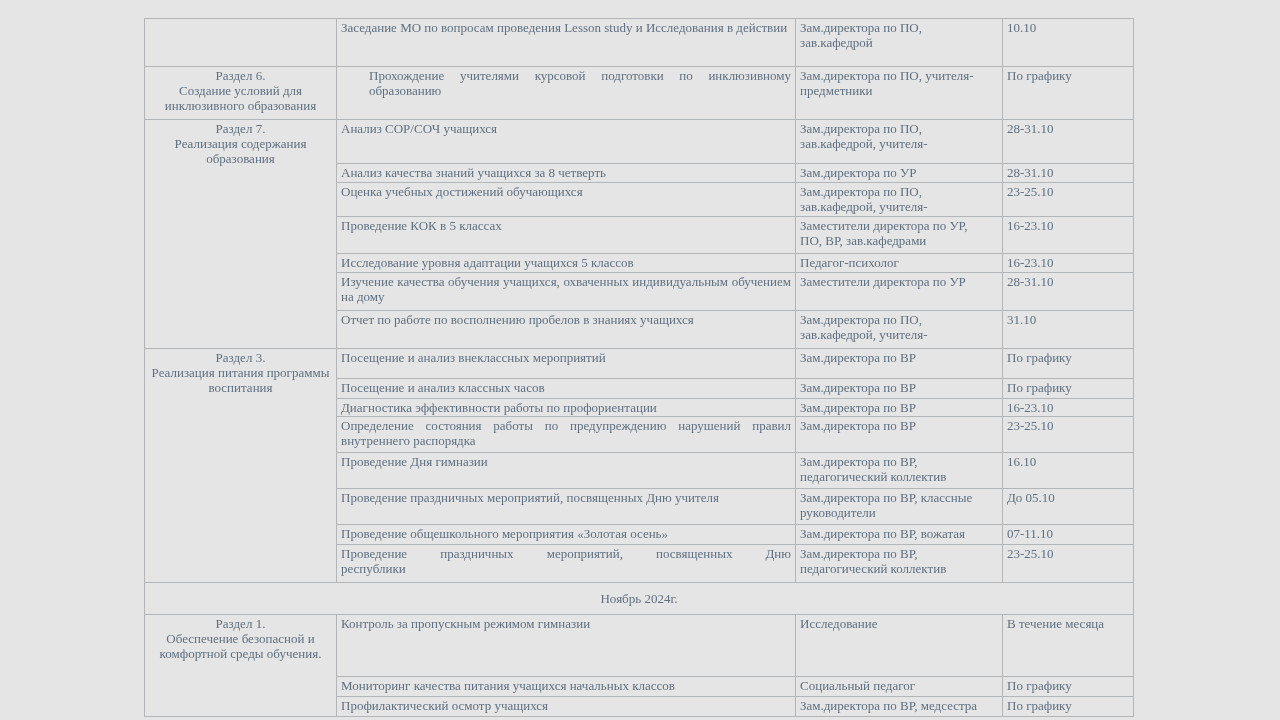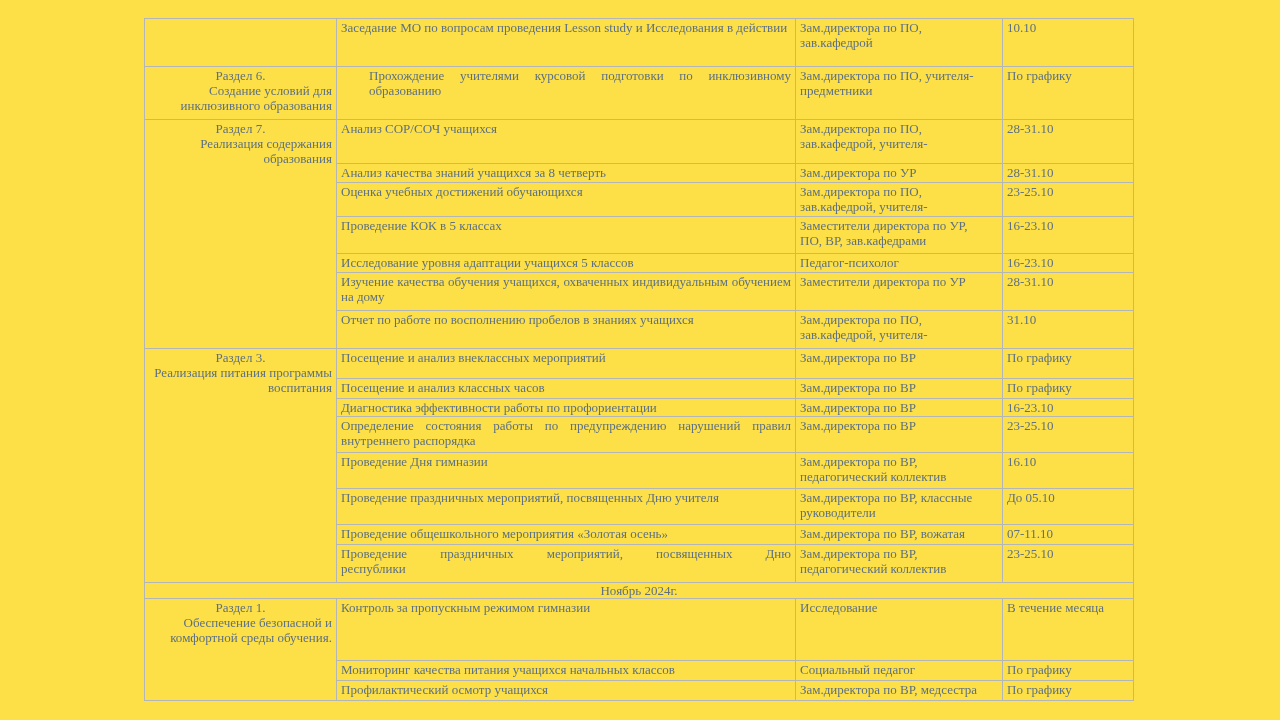--- a/index.html
+++ b/index.html
@@ -8,21 +8,21 @@
     background: #ffffff;
     width: 1280px;
     height: 720px;
     overflow: hidden;
     font-family: "Liberation Serif", serif;
   }
   .page {
     position: relative;
     width: 1280px;
     height: 720px;
-    background: #fde047;
+    background: #e5e5e5;
   }
   .doc {
     position: absolute;
     left: 144px;
     top: 18px;
   }
   table.plan {
     border-collapse: collapse;
     table-layout: fixed;
     width: 989px;
@@ -31,30 +31,30 @@
     line-height: 15px;
   }
   table.plan td {
     border: 1px solid #b2b6b8;
     vertical-align: top;
     padding: 1px 4px 0 4px;
     overflow: hidden;
   }
   td.sec { padding-top: 2px; }
   .sec-t { text-align: center; }
-  .sec-b { text-align: right; }
+  .sec-b { text-align: center; }
   td.act { }
   td.act.just { text-align: justify; }
   td.act.spread-sm { text-align: justify; word-spacing: 6px; padding-left: 32px; }
   td.act.spread-lg { text-align: justify; word-spacing: 14px; }
   td.resp { white-space: pre-line; }
   td.date { }
   tr.month-row td {
     text-align: center;
-    padding: 0;
+    padding: 8px;
     line-height: 15px;
   }
 </style>
 </head>
 <body>
 
 <div class="page">
   <div class="doc">
     <table class="plan">
       <colgroup>

